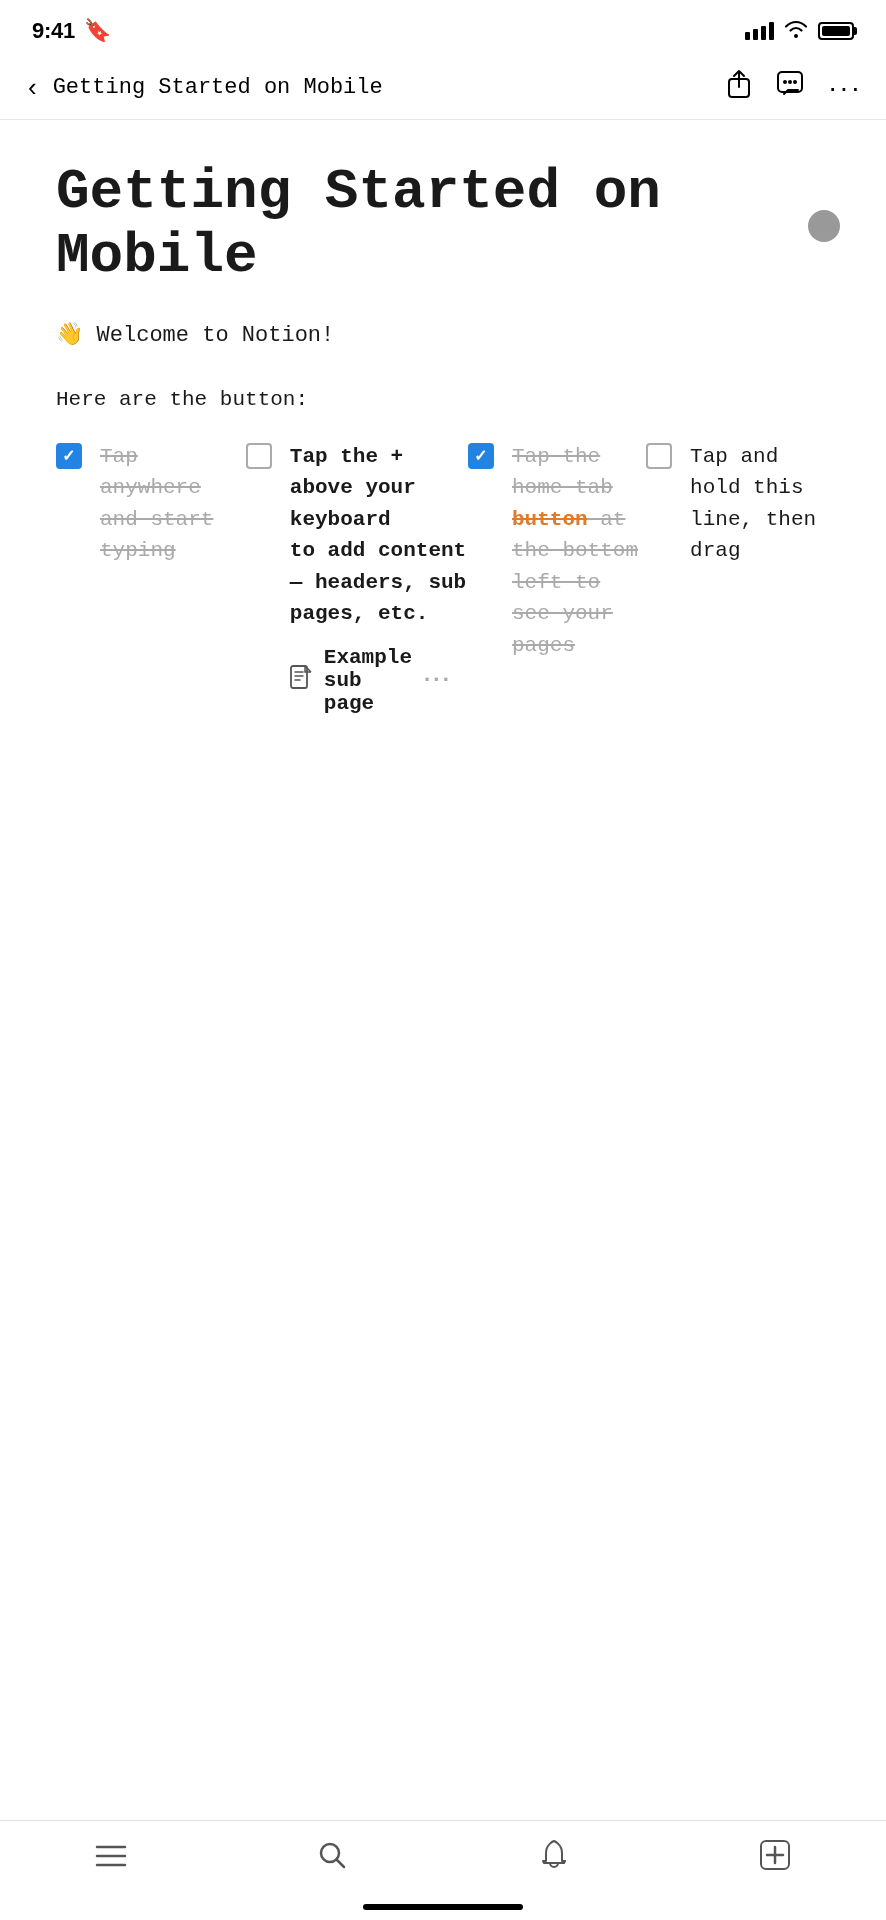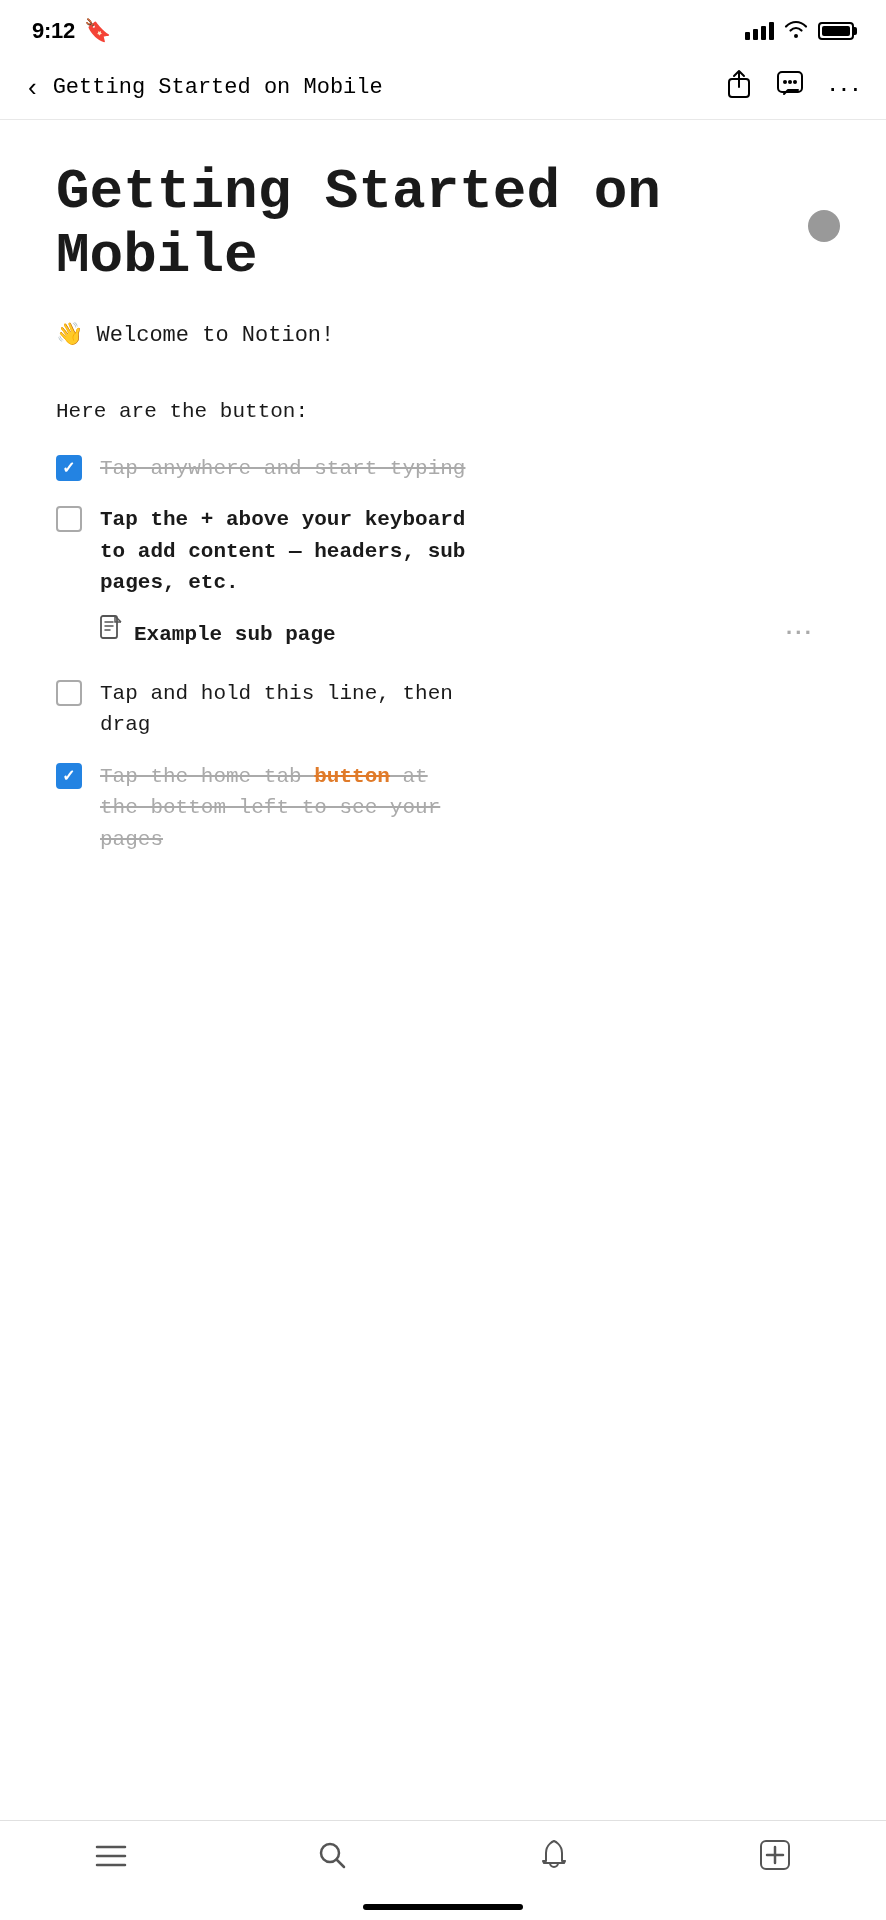--- a/index.html
+++ b/index.html
@@ -145,36 +145,36 @@
       border-radius: 50%;
       position: absolute;
       right: -10px;
       top: 50px;
     }
 
     .welcome-line {
       font-size: 22px;
       font-family: 'Courier New', Courier, monospace;
       color: #1a1a1a;
-      margin-bottom: 52px;
+      margin-bottom: 40px;
       display: flex;
       align-items: center;
       gap: 10px;
     }
 
     .basics-label {
       font-size: 21px;
       font-family: 'Courier New', Courier, monospace;
       color: #1a1a1a;
       margin-bottom: 20px;
     }
 
     .checklist {
       display: flex;
-      flex-direction: column;
+      flex-direction: row;
       gap: 0;
     }
 
     .checklist-item {
       display: flex;
       align-items: flex-start;
       gap: 18px;
       padding: 10px 0;
     }
 
@@ -218,21 +218,21 @@
 
     .checklist-text .bold-orange {
       color: #e07b2a;
       font-weight: 700;
       text-decoration: line-through;
     }
 
     
     .sub-page-item {
       display: flex;
-      align-items: flex-end;
+      align-items: center;
       gap: 12px;
       padding: 8px 16px 8px 44px;
       margin: 4px 0;
     }
 
     .page-icon {
       font-size: 20px;
       color: #555;
     }
 
@@ -288,21 +288,21 @@
       height: 6px;
       background: #000;
       border-radius: 3px;
     }
   </style>
 </head>
 <body>
 
 <div class="status-bar">
   <div style="display:flex;align-items:center;gap:10px;">
-    <span class="status-time">9:12</span>
+    <span class="status-time">9:41</span>
     <span class="bookmark-icon">🔖</span>
   </div>
   <div class="status-icons">
     <div class="signal-bars">
       <div class="signal-bar" style="height:8px;"></div>
       <div class="signal-bar" style="height:11px;"></div>
       <div class="signal-bar" style="height:14px;"></div>
       <div class="signal-bar" style="height:18px;"></div>
     </div>
     <span class="wifi-icon">
@@ -381,29 +381,29 @@
             </svg>
           </span>
           <span class="sub-page-title">Example sub page</span>
           <span class="sub-page-menu">···</span>
         </div>
       </div>
     </div>
 
 
     <div class="checklist-item">
-      <div class="checkbox"></div>
-      <span class="checklist-text">Tap and hold this line, then<br>drag</span>
-    </div>
-
-    <div class="checklist-item">
       <div class="checkbox checked"></div>
       <span class="checklist-text strikethrough">
         Tap the home tab <span class="bold-orange">button</span> at<br>the bottom left to see your<br>pages
       </span>
+    </div>
+
+    <div class="checklist-item">
+      <div class="checkbox"></div>
+      <span class="checklist-text">Tap and hold this line, then<br>drag</span>
     </div>
 
   </div>
 </div>
 
 <div class="tab-bar">
   <div class="tab-item">
     <span class="tab-icon">
       <svg width="32" height="26" viewBox="0 0 32 26" fill="none">
         <line x1="2" y1="4" x2="30" y2="4" stroke="#555" stroke-width="2.5" stroke-linecap="round"></line>

